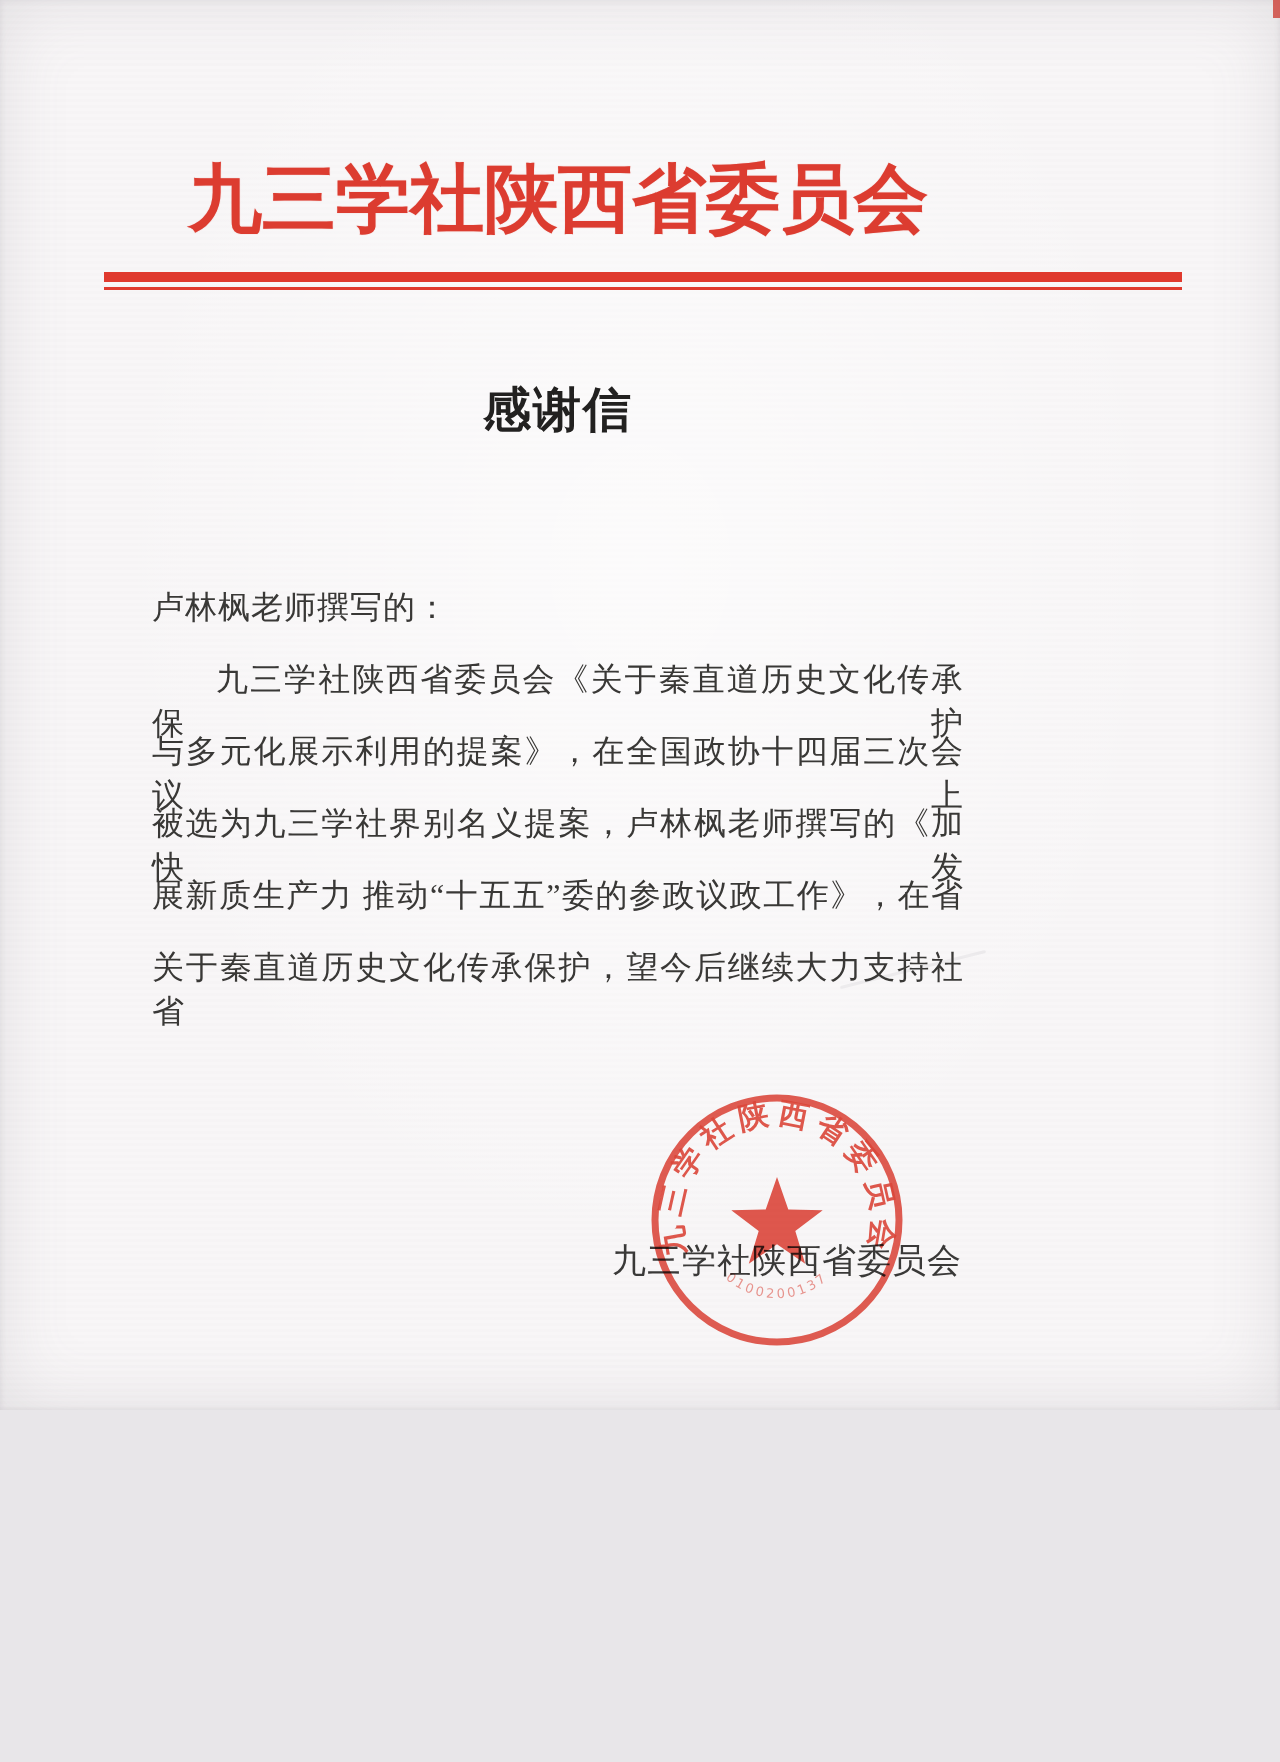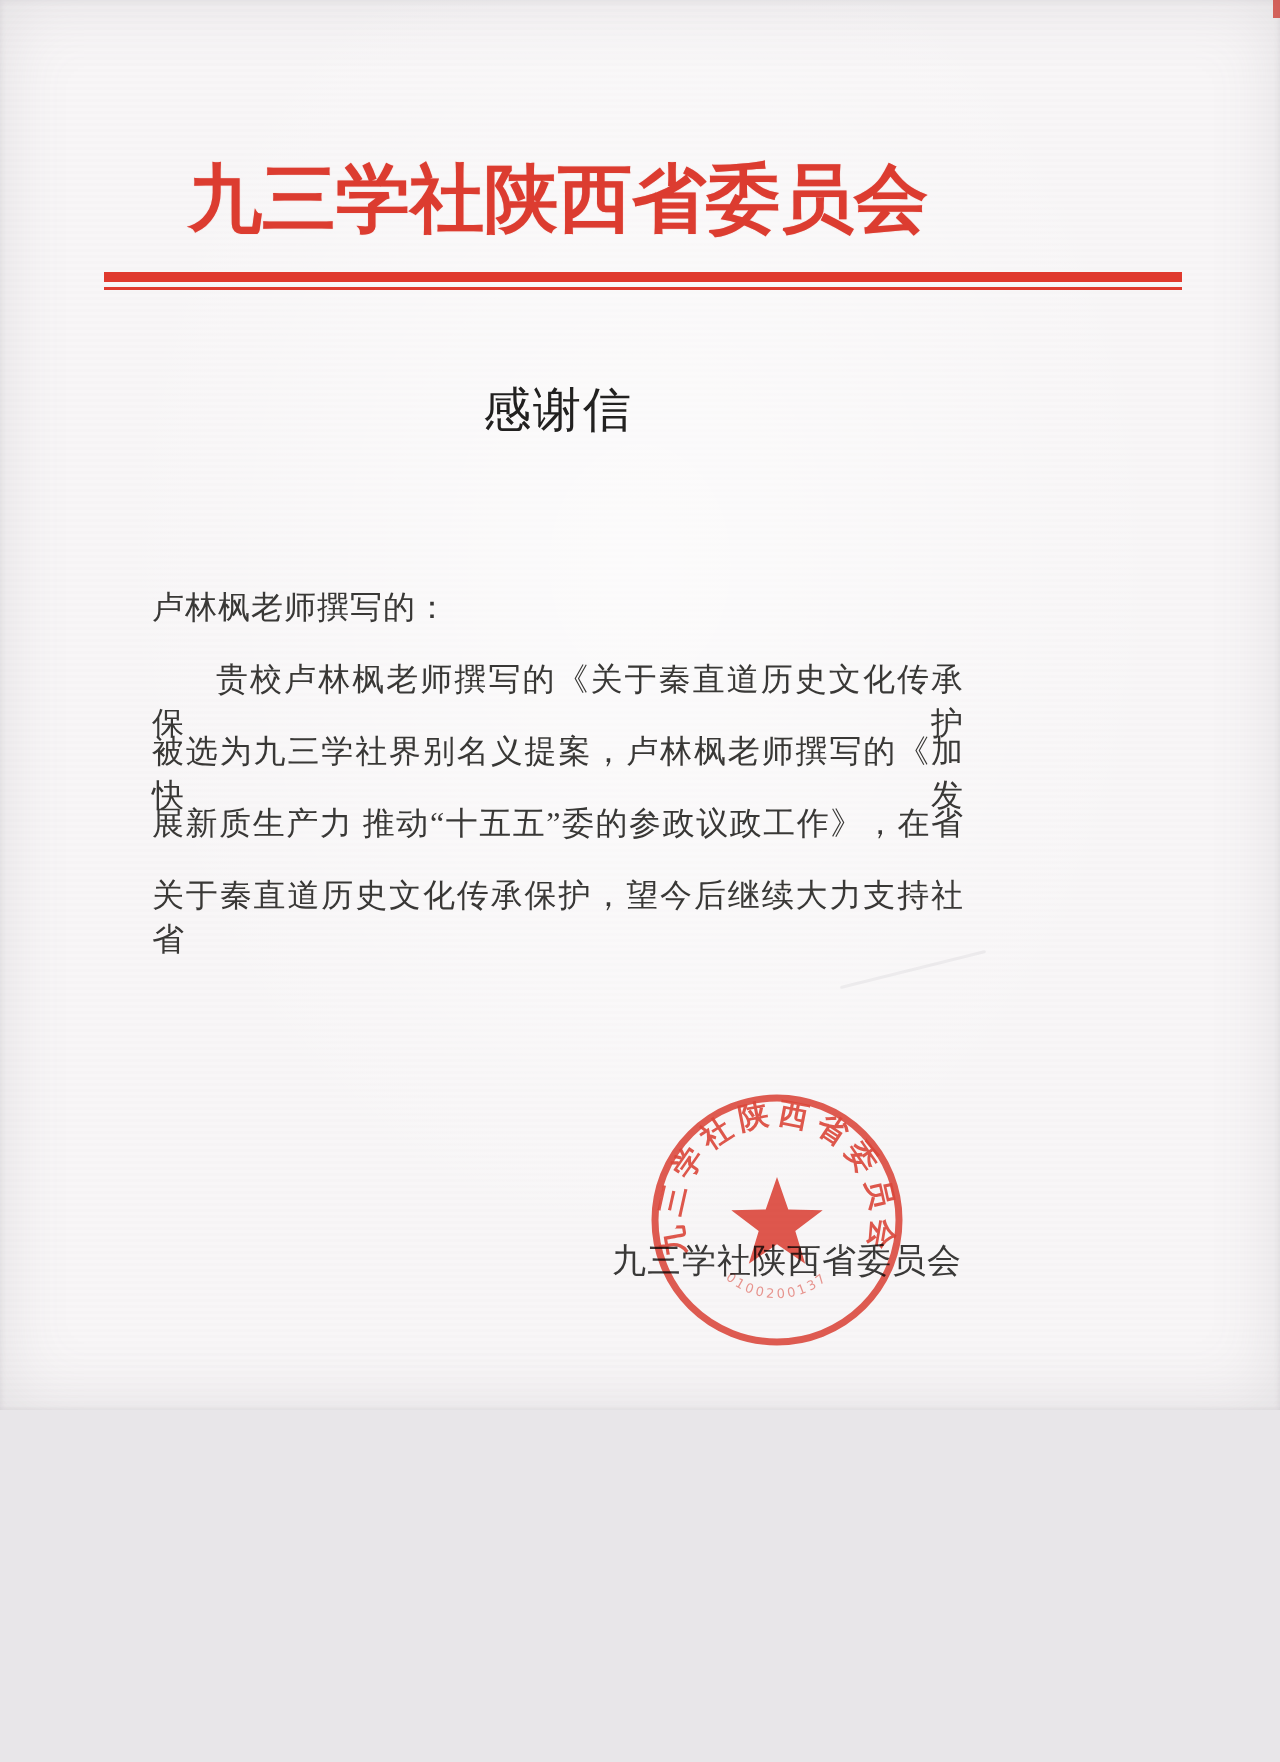--- a/index.html
+++ b/index.html
@@ -27,21 +27,21 @@
     text-shadow:0 0 1px rgba(220,60,48,.45);
     white-space:nowrap;
   }
   .rule{position:absolute; left:104px; width:1078px; background:#e03a2e;}
   .rule-top-thick{top:272px; height:10px;}
   .rule-top-thin{top:287px; height:3px;}
   .rule-bottom-thin{top:1627px; height:3px;}
   .rule-bottom-thick{top:1633px; height:11px;}
   .doc-title{
     position:absolute; left:152px; top:378px; width:812px;
-    text-align:center; font-size:48px; font-weight:normal;
+    text-align:center; font-size:48px; font-weight:bold;
     color:#222120; letter-spacing:2px;
   }
   .body-block{
     position:absolute; left:152px; top:585px; width:812px;
     color:#393836; font-size:32px;
   }
   .line{
     height:72px; line-height:44px;
     text-align:justify; text-align-last:justify;
     letter-spacing:1px;
@@ -80,21 +80,22 @@
 
   <div class="org-title">九三学社陕西省委员会</div>
 
   <div class="rule rule-top-thick"></div>
   <div class="rule rule-top-thin"></div>
 
   <div class="doc-title">感谢信</div>
 
   <div class="body-block">
     <div class="line salutation">卢林枫老师撰写的：</div>
-    <div class="line indent">贵校卢林枫老师撰写的《关于秦直道历史文化传承保护</div>
+    <div class="line indent">九三学社陕西省委员会《关于秦直道历史文化传承保护</div>
+    <div class="line">与多元化展示利用的提案》，在全国政协十四届三次会议上</div>
     <div class="line">被选为九三学社界别名义提案，卢林枫老师撰写的《加快发</div>
     <div class="line">展新质生产力 推动“十五五”委的参政议政工作》，在省</div>
     <div class="line">关于秦直道历史文化传承保护，望今后继续大力支持社省</div>
   </div>
 
   <div class="scan-streak"></div>
   <div class="scan-speck"></div>
 
   <div class="signature">九三学社陕西省委员会</div>
 

